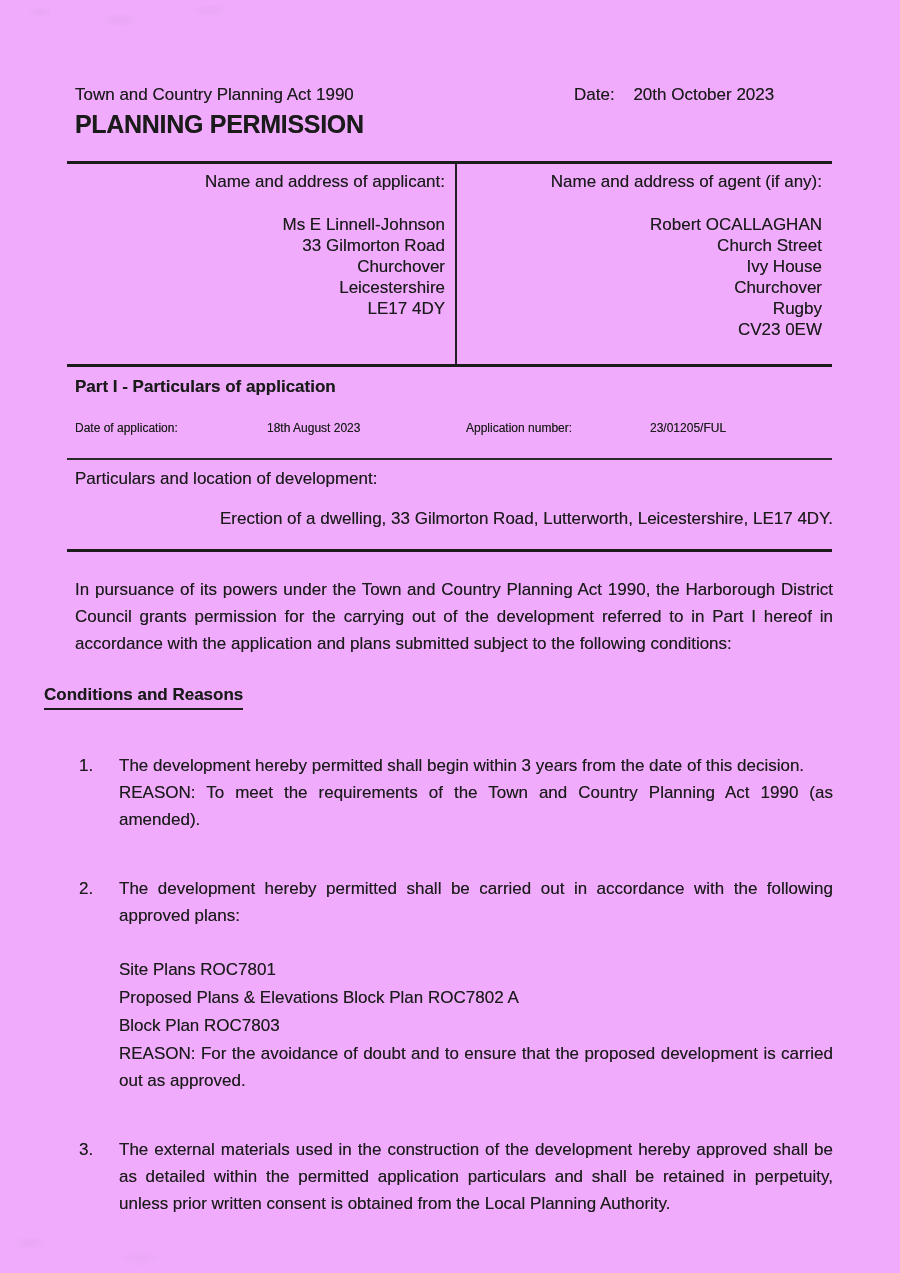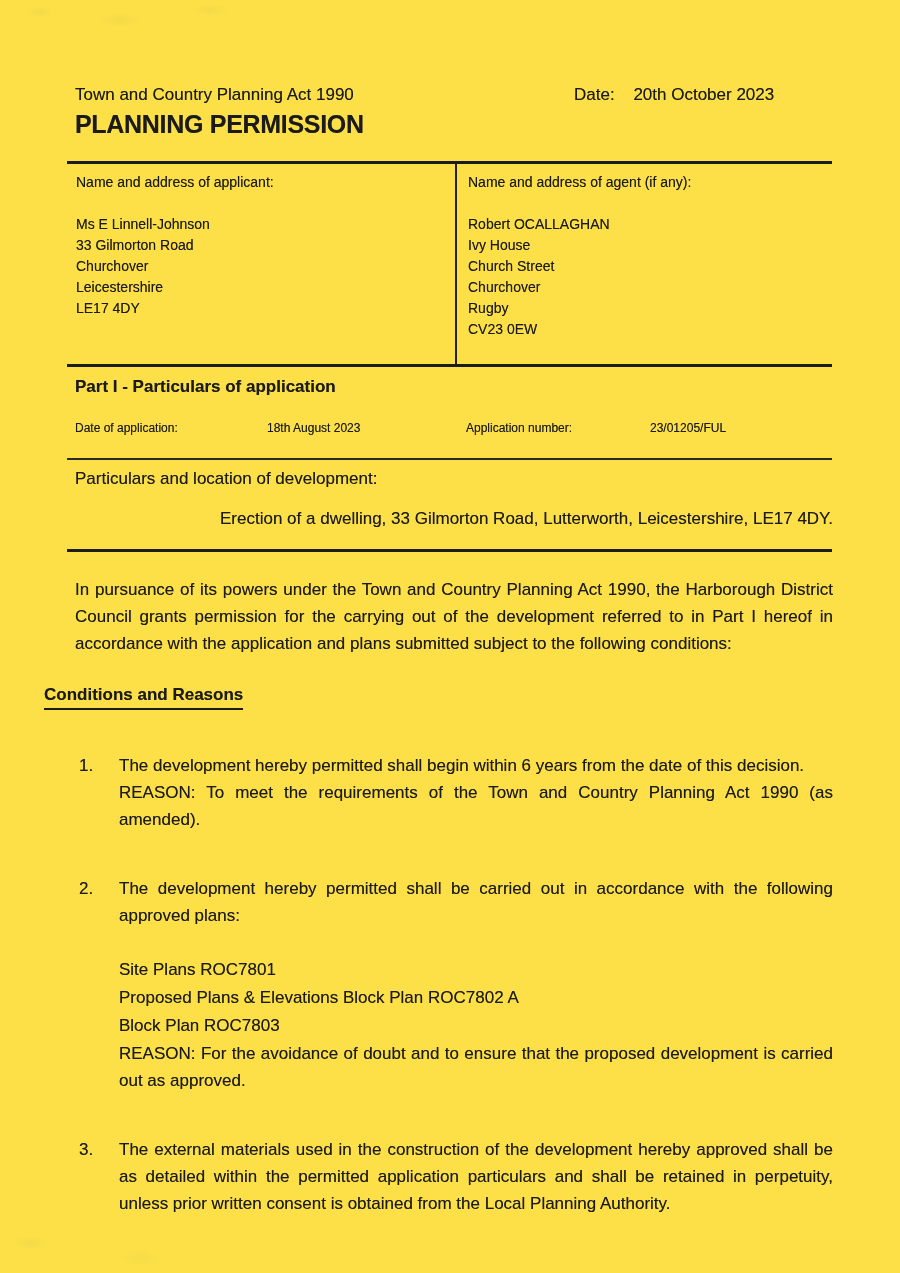--- a/index.html
+++ b/index.html
@@ -1,20 +1,20 @@
 <!DOCTYPE html>
 <html><head>
 <meta charset="utf-8">
 <style>
   html,body{margin:0;padding:0;background:#e8e8e8;}
   .page{
     position:relative;
     width:900px;height:1273px;
     margin:0 auto;
-    background:#fde047;
+    background:#f0abfc;
     overflow:hidden;
     font-family:"Liberation Sans","DejaVu Sans",sans-serif;
     color:#1b1b1b;
     text-shadow:0 0 0.5px rgba(25,25,25,0.55);
   }
   
   .artifact{position:absolute;pointer-events:none;}
   .artifact-top{
     left:0;top:0;width:320px;height:60px;
     background:
@@ -45,21 +45,21 @@
     font-size:25px;line-height:31px;
     font-weight:bold;letter-spacing:-0.3px;
   }
 
   .addr-table{
     margin-top:21px;
     border-top:3px solid #1c1c1c;
     border-bottom:3px solid #1c1c1c;
     display:flex;
   }
-  .addr-cell{box-sizing:border-box;font-size:14px;}
+  .addr-cell{box-sizing:border-box;font-size:17px;text-align:right;}
   .addr-cell.left{width:388px;padding:7px 10px 24px 9px;}
   .addr-cell.right{flex:1;border-left:2px solid #222;padding:7px 10px 24px 11px;}
   .addr-header{line-height:22px;}
   .addr-lines{margin-top:21px;line-height:21px;}
 
   .part-heading{
     font-size:17px;font-weight:bold;line-height:22px;
     margin-top:9px;
   }
   .date-row{
@@ -126,22 +126,22 @@
         <div>33 Gilmorton Road</div>
         <div>Churchover</div>
         <div>Leicestershire</div>
         <div>LE17 4DY</div>
       </div>
     </div>
     <div class="addr-cell right">
       <div class="addr-header">Name and address of agent (if any):</div>
       <div class="addr-lines">
         <div>Robert OCALLAGHAN</div>
+        <div>Church Street</div>
         <div>Ivy House</div>
-        <div>Church Street</div>
         <div>Churchover</div>
         <div>Rugby</div>
         <div>CV23 0EW</div>
       </div>
     </div>
   </div>
 
   <div class="part-heading tx">Part I - Particulars of application</div>
 
   <div class="date-row tx">
@@ -163,21 +163,21 @@
 
   <div class="cond-heading tx">
     <span>Conditions and Reasons</span>
   </div>
 
   <div class="cond-list">
 
     <div class="cond-item">
       <div class="num">1.</div>
       <div class="body">
-        <div class="para">The development hereby permitted shall begin within 6 years from the date of this decision.</div>
+        <div class="para">The development hereby permitted shall begin within 3 years from the date of this decision.</div>
         <div class="para reason">REASON: To meet the requirements of the Town and Country Planning Act 1990 (as amended).</div>
       </div>
     </div>
 
     <div class="cond-item">
       <div class="num">2.</div>
       <div class="body">
         <div class="para">The development hereby permitted shall be carried out in accordance with the following approved plans:</div>
         <div class="plans">
           <div>Site Plans ROC7801</div>

